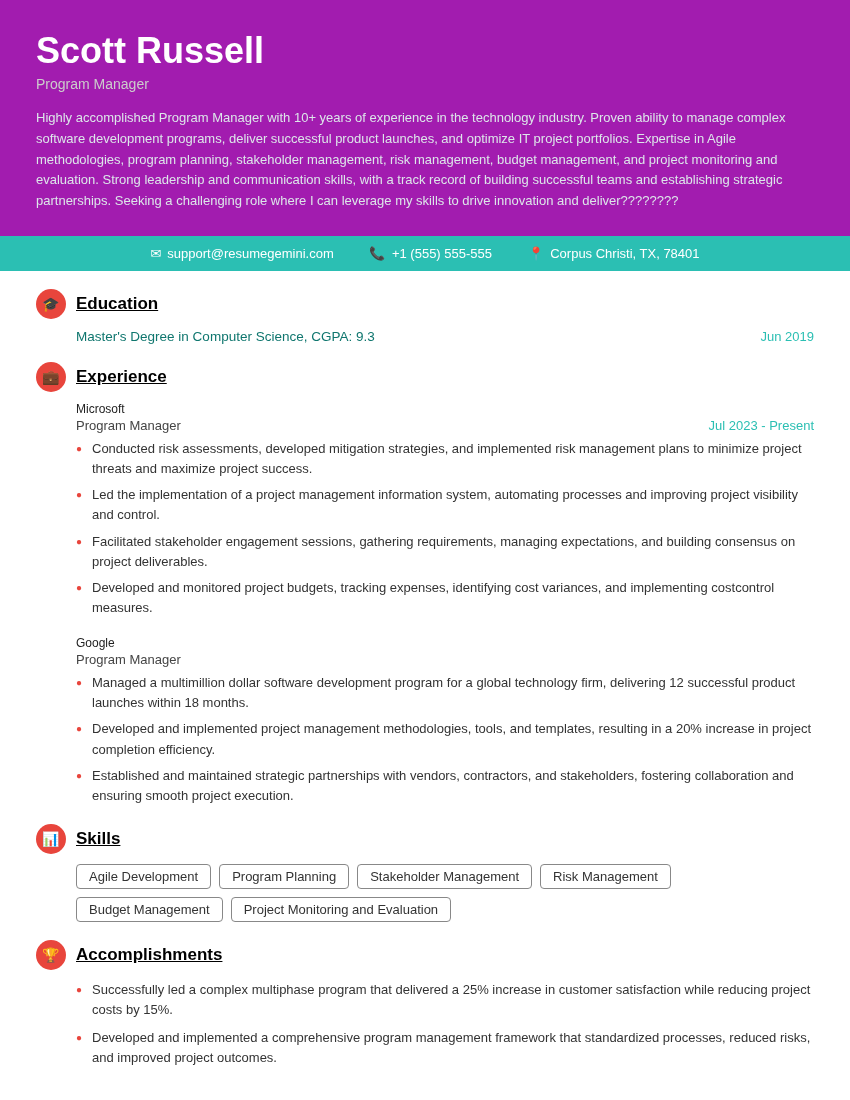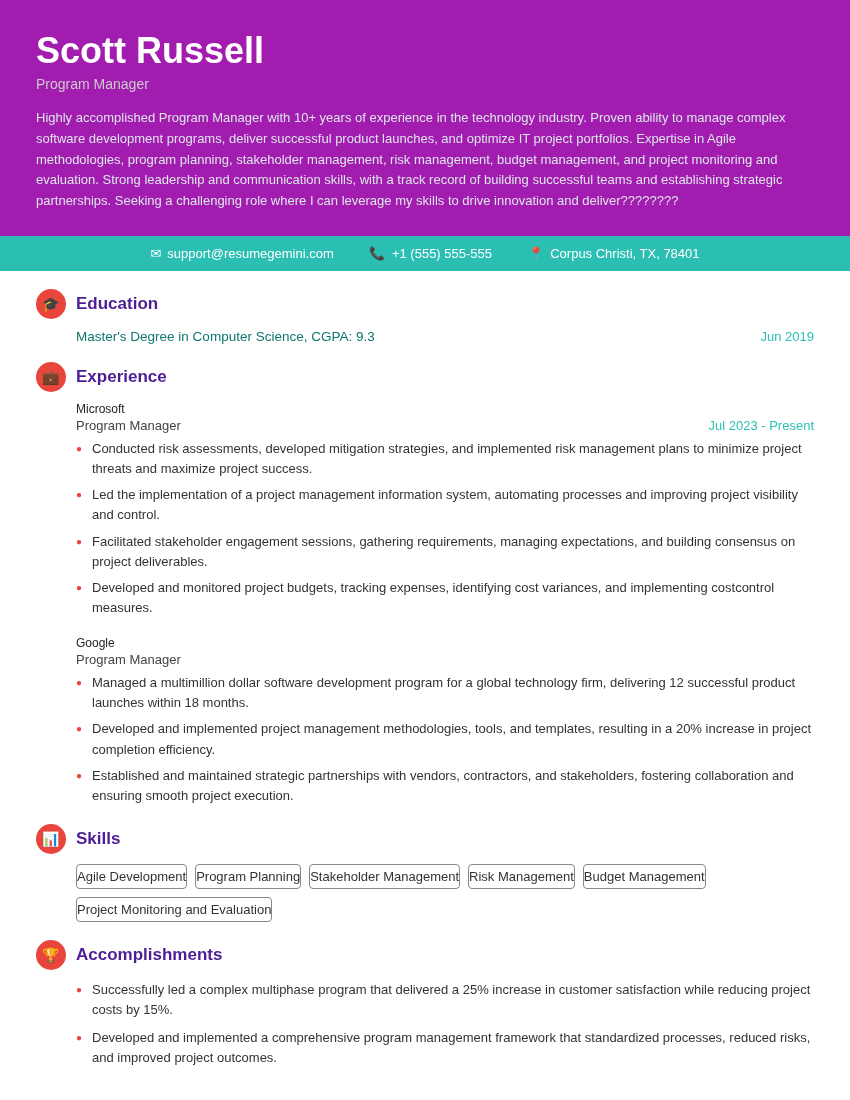--- a/index.html
+++ b/index.html
@@ -77,21 +77,22 @@
       display: flex;
       align-items: center;
       justify-content: center;
       color: #fff;
       font-size: 14px;
       flex-shrink: 0;
     }
     .section-title {
       font-size: 17px;
       font-weight: bold;
-      color: #4c1d95;
+      color: #000000;
+      text-decoration: underline;
     }
 
     
     .education-row {
       display: flex;
       justify-content: space-between;
       align-items: flex-end;
       padding-left: 40px;
     }
     .education-degree {
@@ -153,21 +154,21 @@
     
     .skills-container {
       padding-left: 40px;
       display: flex;
       flex-wrap: wrap;
       gap: 8px;
     }
     .skill-tag {
       border: 1.5px solid #888;
       border-radius: 4px;
-      padding: 4px 0;
+      padding: 4px 12px;
       font-size: 13px;
       color: #333;
       background: #fff;
     }
 
     
     .accomplishments-list {
       list-style: none;
       padding-left: 40px;
     }

